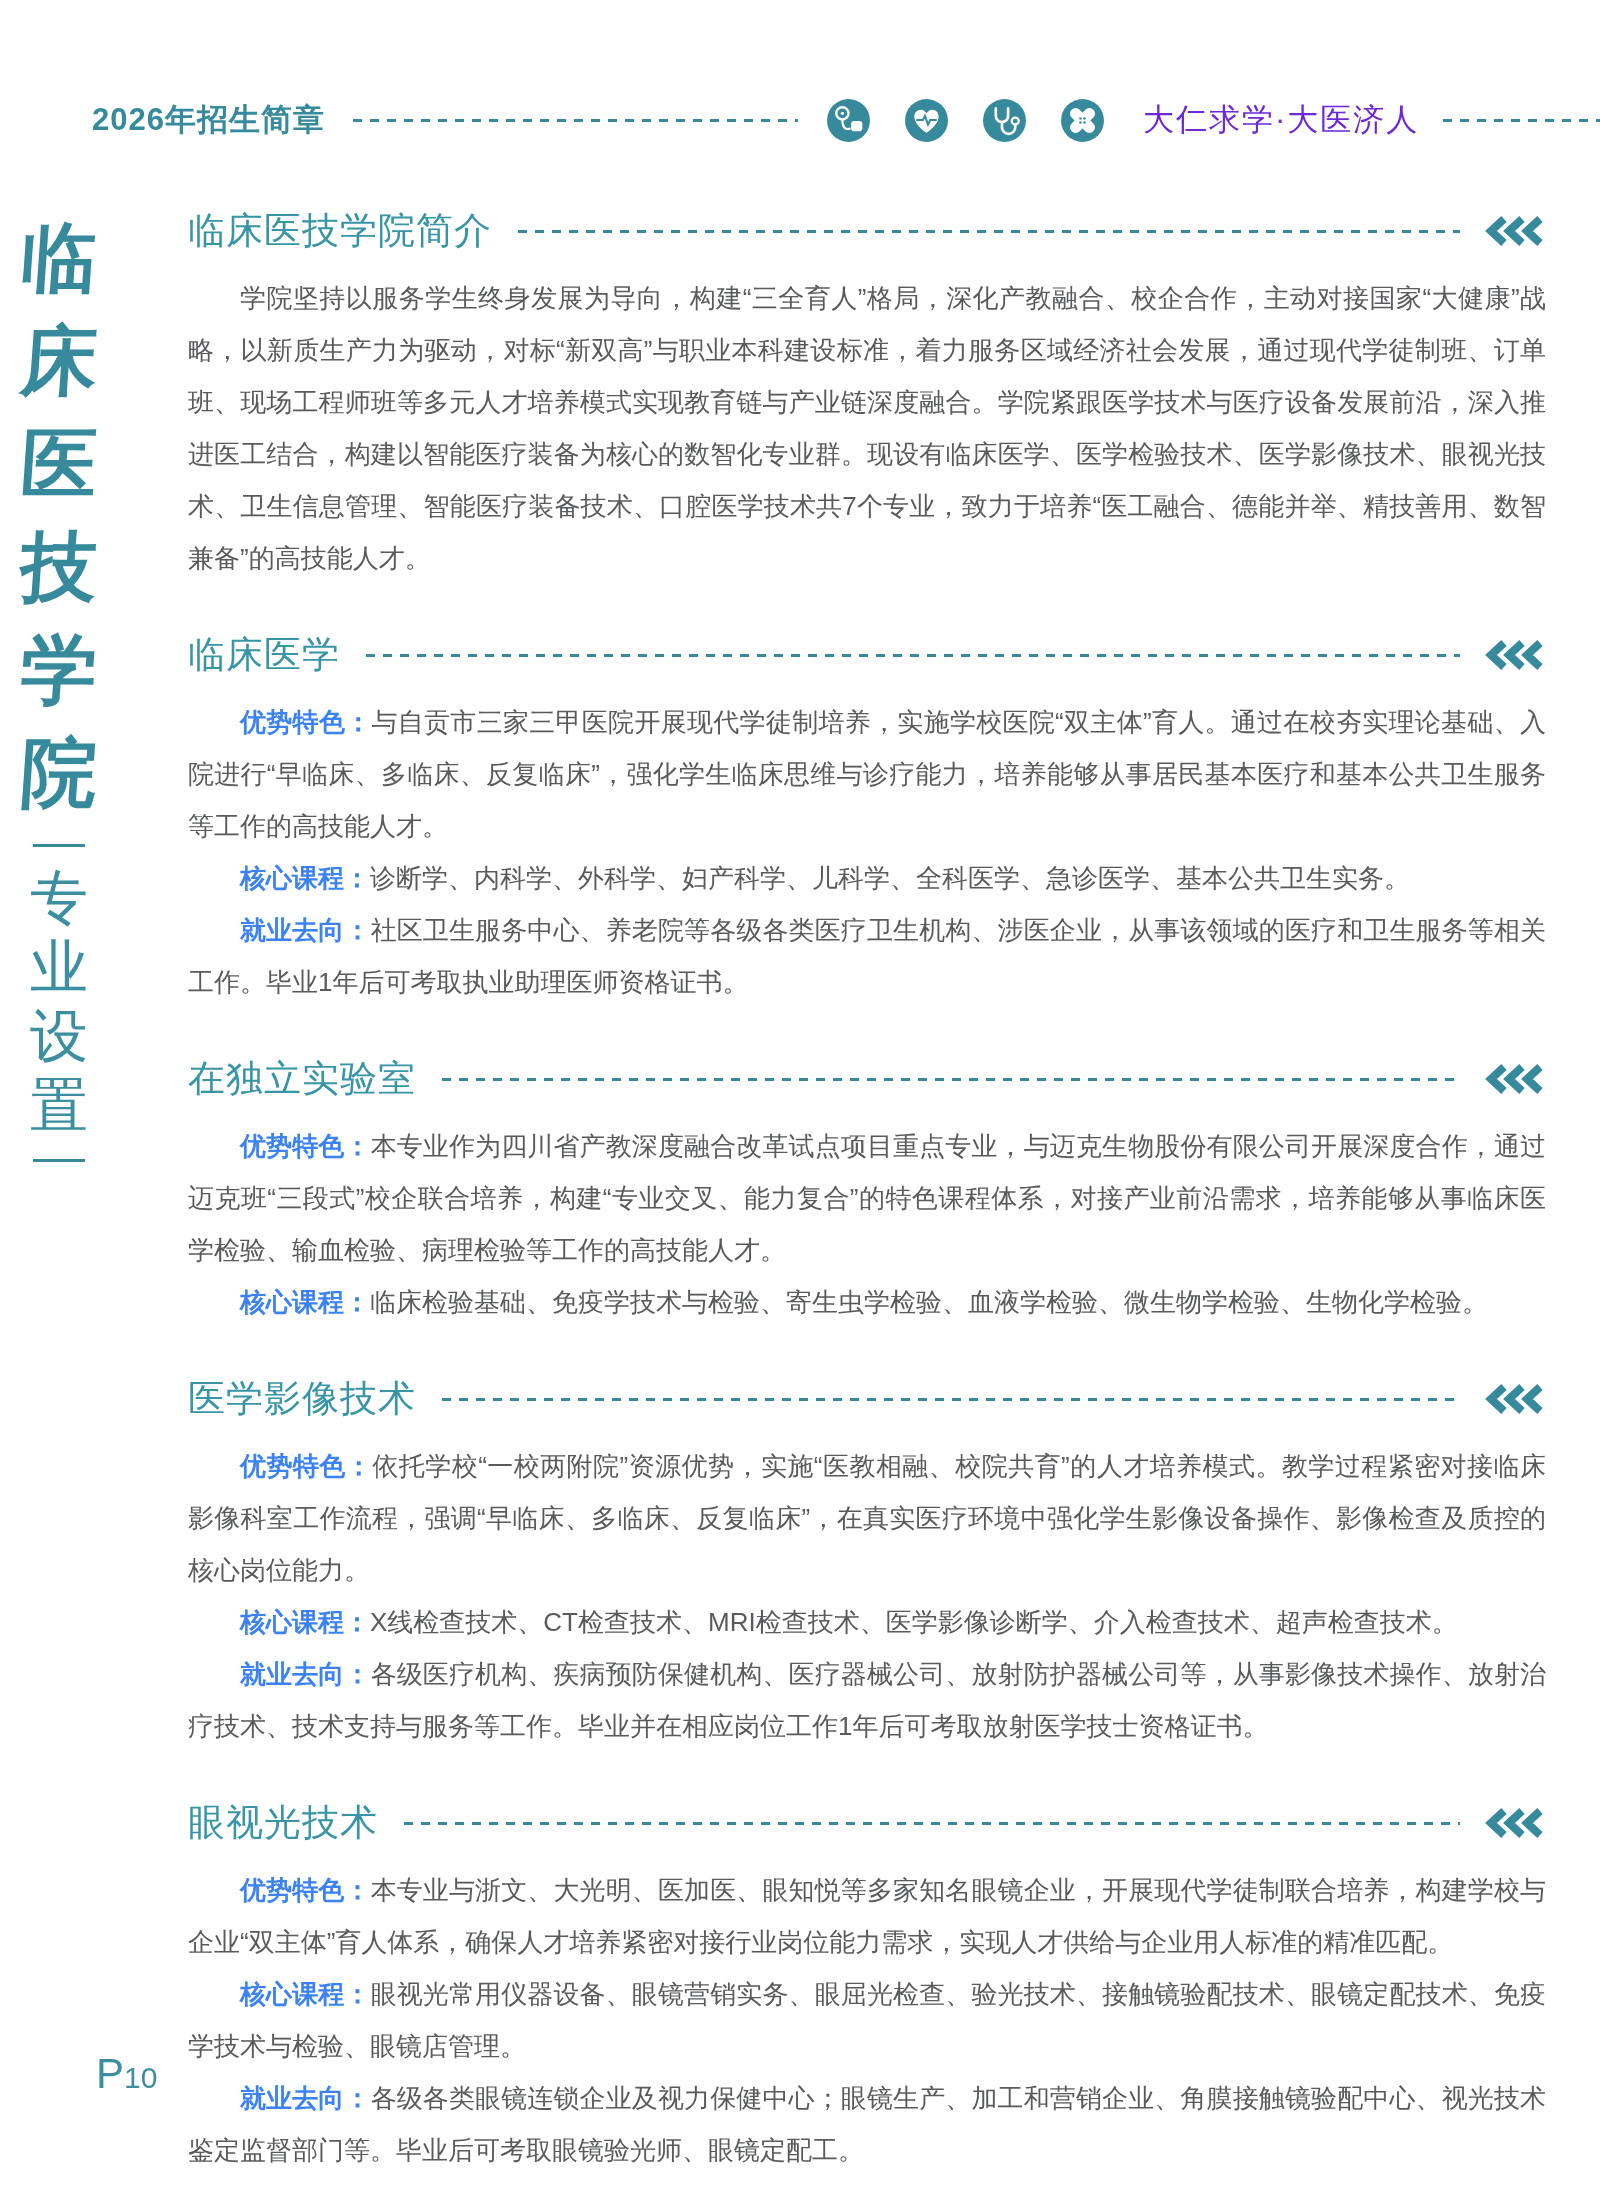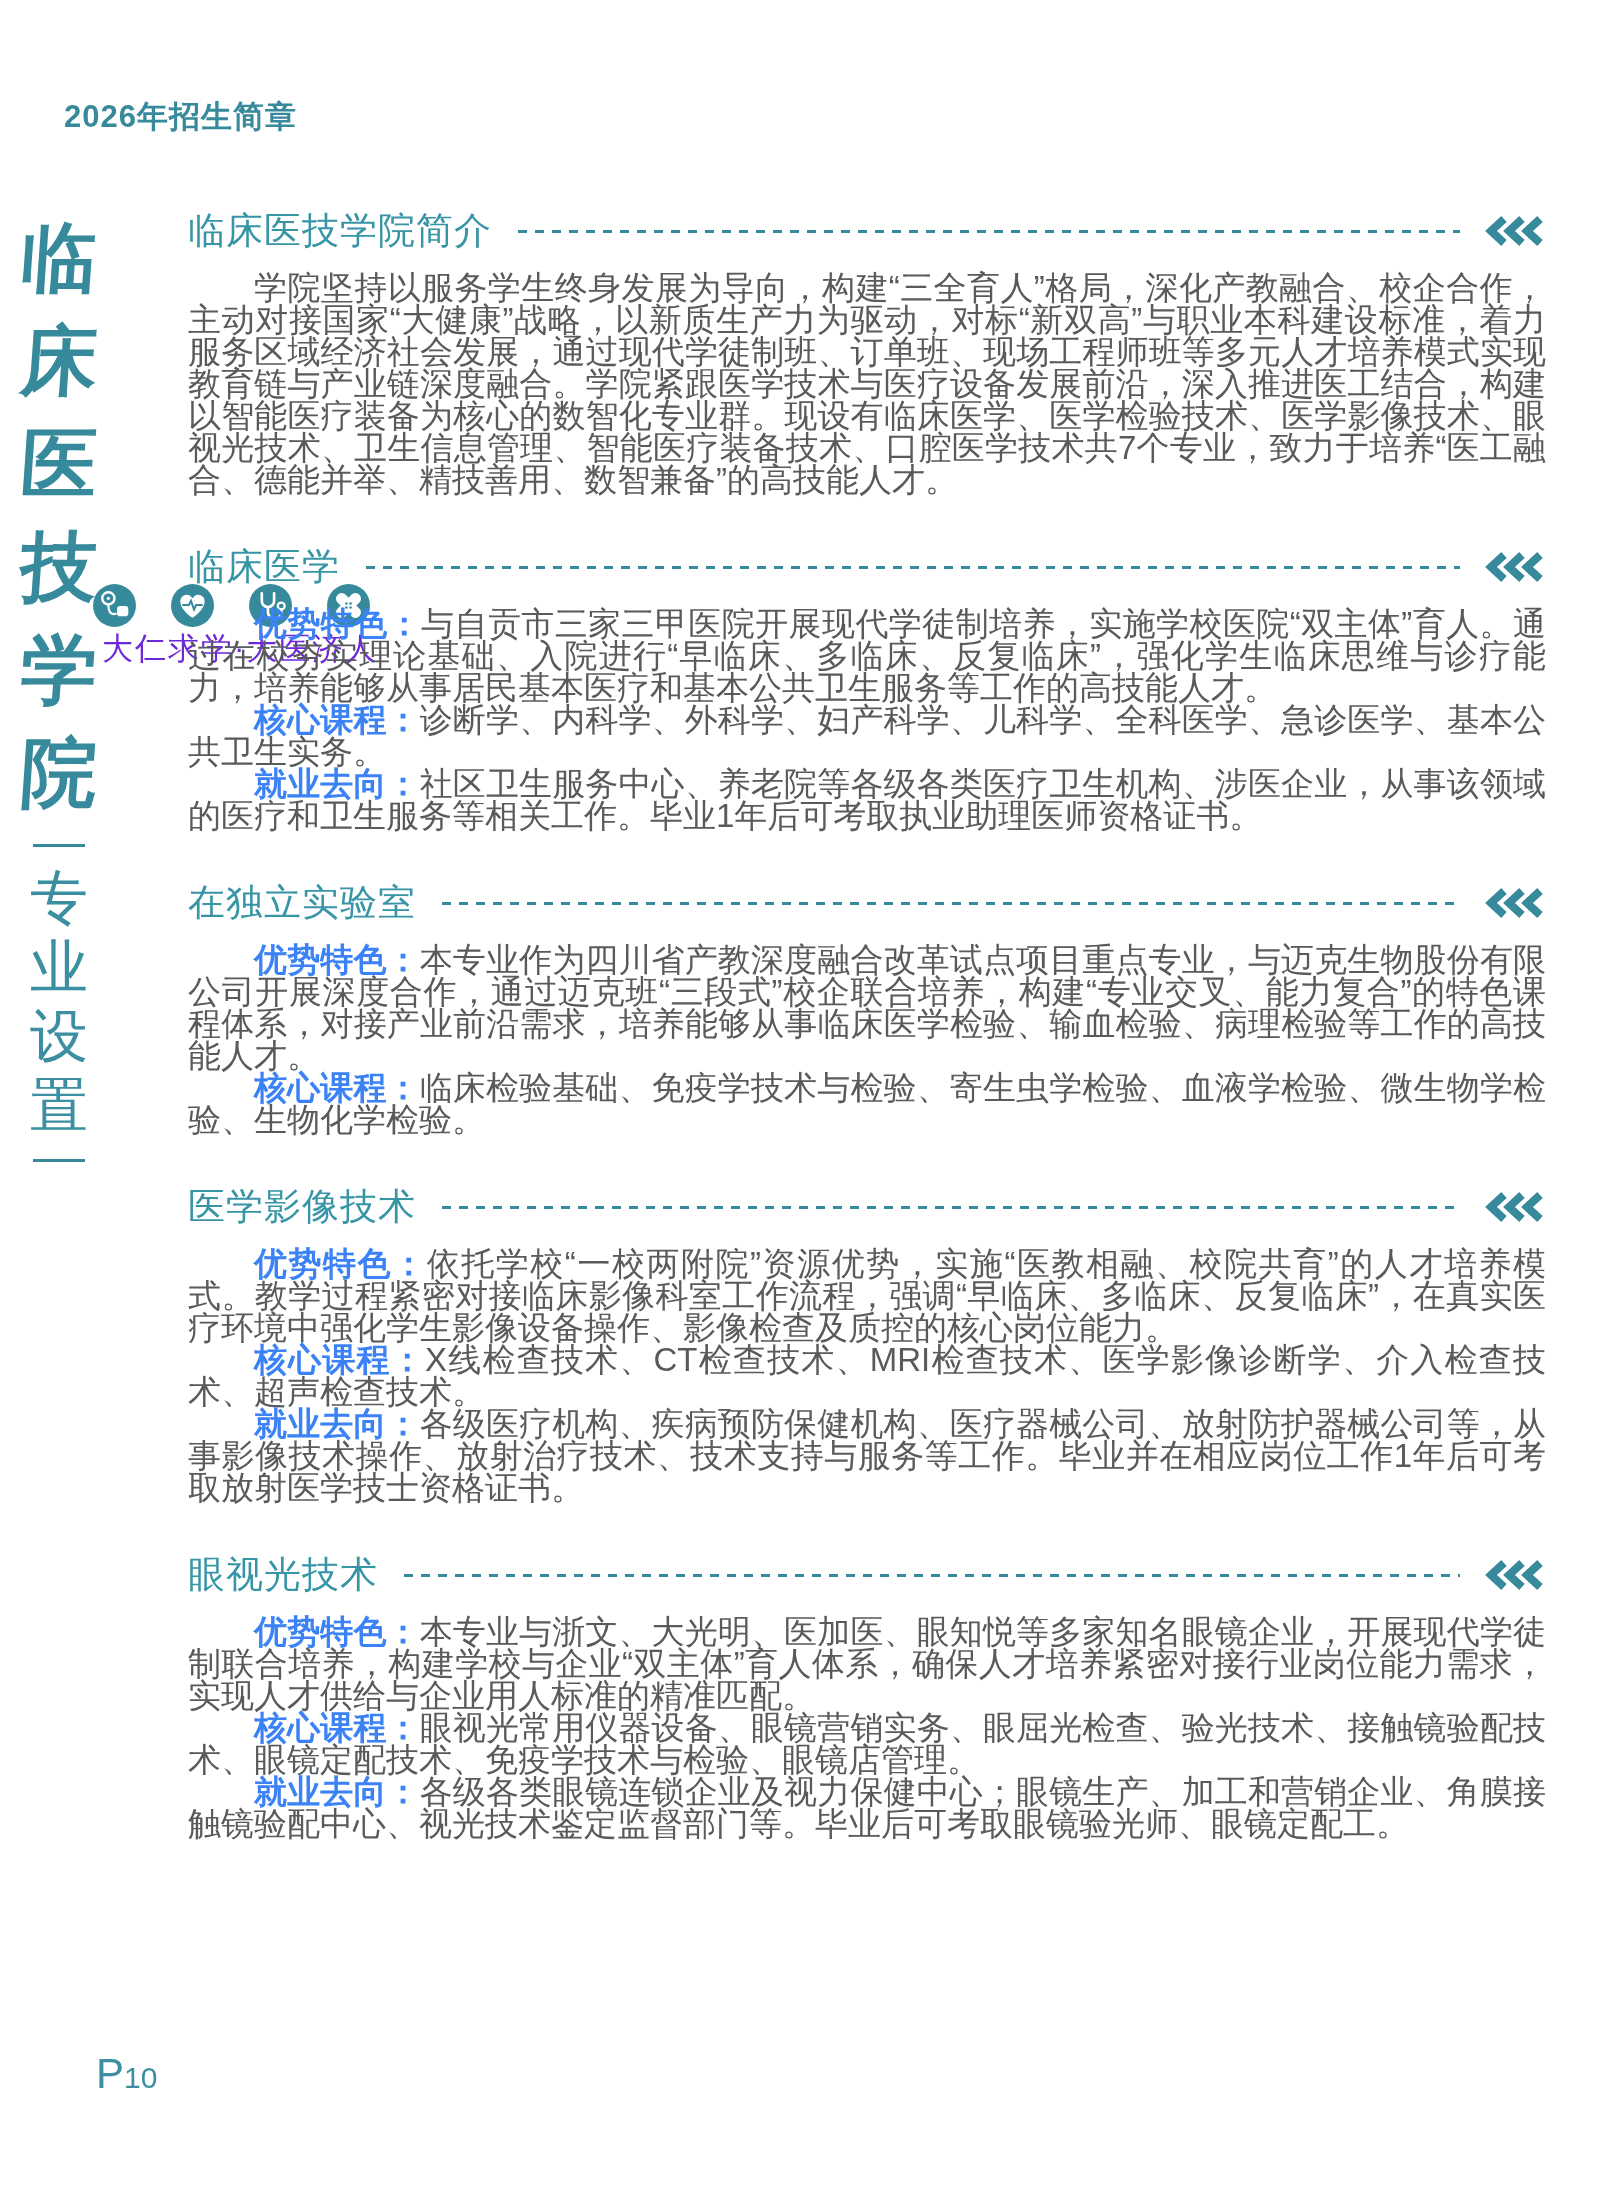--- a/index.html
+++ b/index.html
@@ -6,22 +6,22 @@
   html, body { background: #ffffff; }
   body {
     width: 1600px; height: 2186px;
     font-family: "Liberation Sans", "DejaVu Sans", sans-serif;
     overflow: hidden; position: relative;
   }
   .page { width: 1600px; height: 2186px; position: relative; padding-top: 96px; }
 
   
   .header {
-    display: flex; align-items: flex-start;
-    padding-left: 64px; height: 48px; flex-direction: column;
+    display: flex; align-items: center;
+    padding-left: 92px; height: 48px;
   }
   .header-title {
     font-size: 31px; font-weight: bold; color: #378a9b;
     letter-spacing: 1px; white-space: nowrap;
   }
   .dash {
     height: 3px;
     background: repeating-linear-gradient(90deg, #378a9b 0 9px, transparent 9px 17px);
   }
   .header .dash-left { flex: 0 0 445px; margin-left: 28px; }
@@ -57,21 +57,21 @@
   .section { margin-bottom: 46px; }
   .section-head { display: flex; align-items: center; margin-bottom: 16px; }
   .section-title {
     font-size: 37px; color: #3795a6; font-weight: 500;
     letter-spacing: 1px; white-space: nowrap;
   }
   .section-head .dash { flex: 1; margin-left: 26px; margin-right: 24px; }
   .chevrons svg { display: block; }
 
   .para {
-    font-size: 33px; line-height: 32px; color: #585a5c;
+    font-size: 26px; line-height: 52px; color: #585a5c;
     text-align: justify; text-indent: 2em;
   }
   .para strong { color: #3b82f6; font-weight: bold; }
 
   
   .page-number { position: absolute; left: 96px; bottom: 88px; color: #3b8fa0; }
   .page-number .p-big { font-size: 42px; font-weight: 500; }
   .page-number .p-small { font-size: 30px; font-weight: 500; }
 </style>
 </head>

